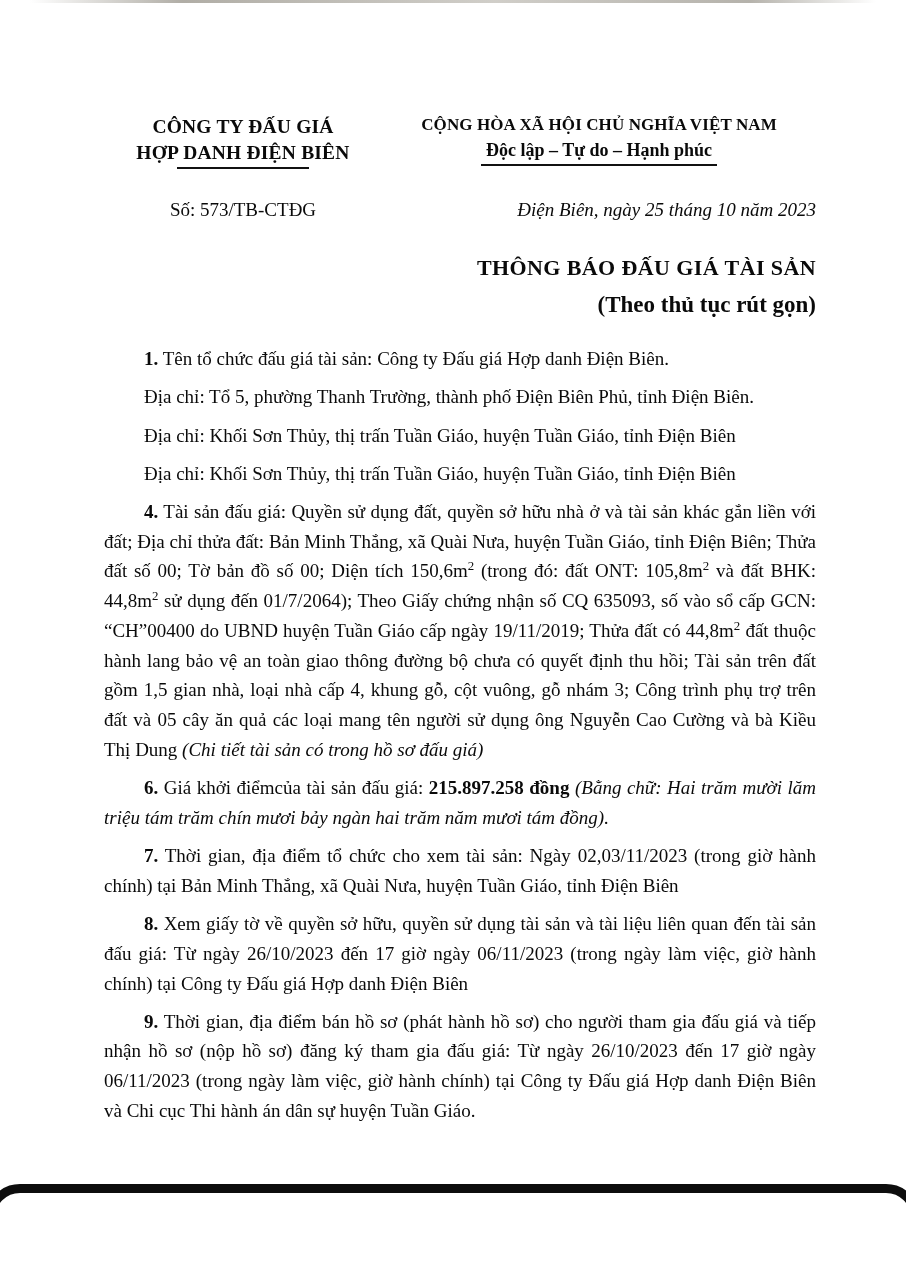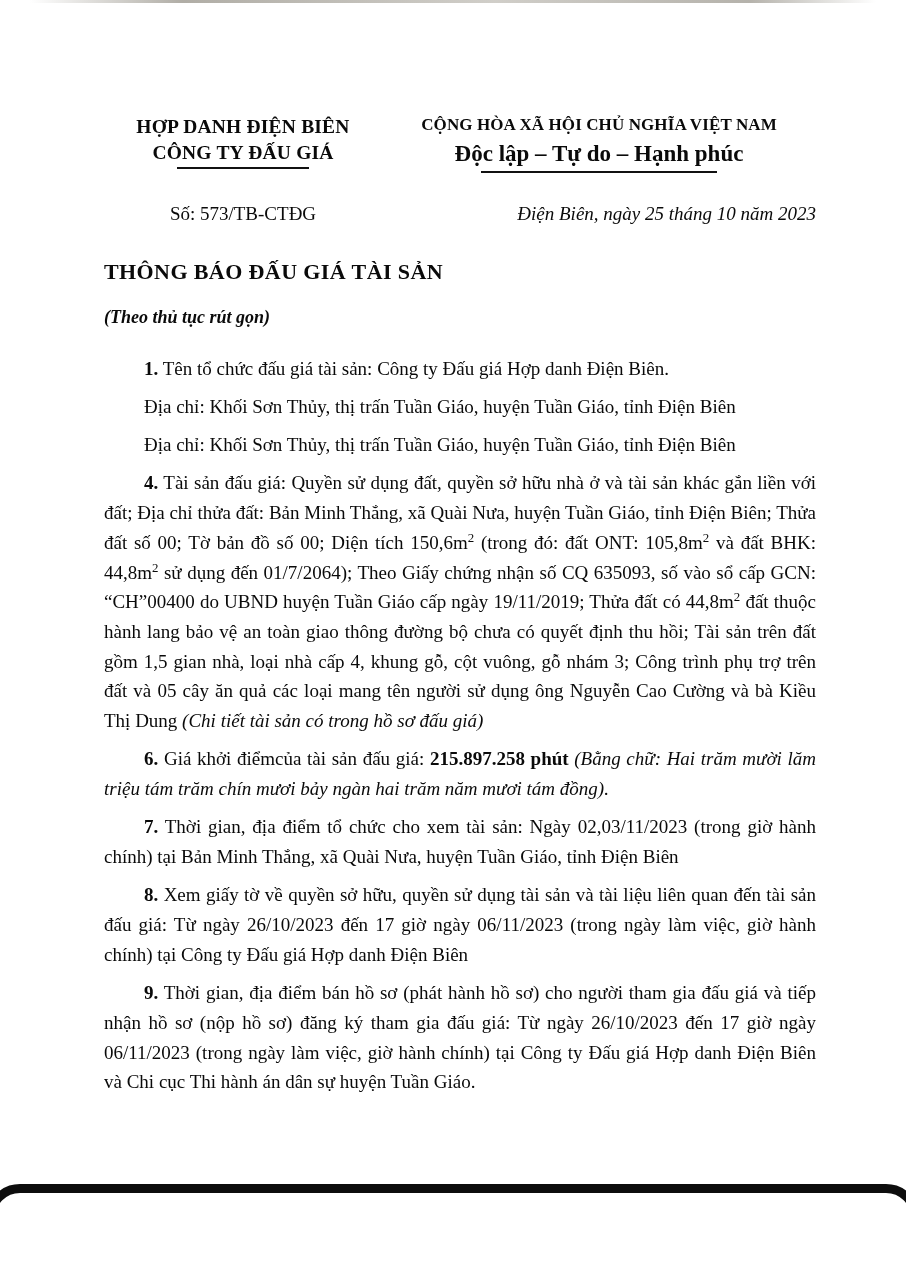--- a/index.html
+++ b/index.html
@@ -76,21 +76,21 @@
     letter-spacing: 0.2px;
   }
   .nation-name {
     font-weight: bold;
     font-size: 17px;
     line-height: 1.34;
     letter-spacing: 0.1px;
   }
   .motto {
     font-weight: bold;
-    font-size: 23px;
+    font-size: 18px;
     line-height: 1.36;
     margin-top: 1px;
     display: inline-block;
     position: relative;
   }
   .rule-left {
     width: 132px;
     height: 1.6px;
     background: #111;
     margin: 2px auto 0 auto;
@@ -114,33 +114,32 @@
   }
   .doc-place-date {
     flex: 1;
     text-align: right;
     font-style: italic;
     font-size: 19px;
   }
 
   
   .title-block {
-    text-align: left;
+    text-align: right;
     margin-top: 34px;
   }
   .doc-title {
     font-weight: bold;
     font-size: 22px;
     letter-spacing: 0.4px;
   }
   .doc-subtitle {
     font-weight: bold;
-    font-size: 18px;
-    margin-top: 22px;
-    font-style: italic;
+    font-size: 23px;
+    margin-top: 11px;
   }
 
   
   .body-block {
     margin-top: 26px;
   }
   p.para {
     margin: 0 0 0 0;
     font-size: 19px;
     line-height: 1.565;
@@ -171,22 +170,22 @@
 <body>
 
 <div class="page">
 
   <div class="scan-top-edge"></div>
 
   <div class="content">
 
     <div class="masthead">
       <div class="mast-left">
+        <div class="org-name">CÔNG TY ĐẤU GIÁ</div>
         <div class="org-name">HỢP DANH ĐIỆN BIÊN</div>
-        <div class="org-name">CÔNG TY ĐẤU GIÁ</div>
         <div class="rule-left"></div>
       </div>
       <div class="mast-right">
         <div class="nation-name">CỘNG HÒA XÃ HỘI CHỦ NGHĨA VIỆT NAM</div>
         <div class="motto">Độc lập – Tự do – Hạnh phúc</div>
         <div class="rule-right"></div>
       </div>
     </div>
 
     <div class="subhead">
@@ -196,31 +195,32 @@
 
     <div class="title-block">
       <div class="doc-title">THÔNG BÁO ĐẤU GIÁ TÀI SẢN</div>
       <div class="doc-subtitle">(Theo thủ tục rút gọn)</div>
     </div>
 
     <div class="body-block">
 
       <p class="para gap"><span class="num">1.</span><span> Tên tổ chức đấu giá tài sản: Công ty Đấu giá Hợp danh Điện Biên.</span></p>
 
+      <p class="para gap"><span>Địa chỉ: Tổ 5, phường Thanh Trường, thành phố Điện Biên Phủ, tỉnh Điện Biên.</span></p>
 
 
       <p class="para gap"><span>Địa chỉ: Khối Sơn Thủy, thị trấn Tuần Giáo, huyện Tuần Giáo, tỉnh Điện Biên</span></p>
 
 
       <p class="para gap"><span>Địa chỉ: Khối Sơn Thủy, thị trấn Tuần Giáo, huyện Tuần Giáo, tỉnh Điện Biên</span></p>
 
       <p class="para gap"><span class="num">4.</span><span> Tài sản đấu giá: Quyền sử dụng đất, quyền sở hữu nhà ở và tài sản khác gắn liền với đất; Địa chỉ thửa đất: Bản Minh Thắng, xã Quài Nưa, huyện Tuần Giáo, tỉnh Điện Biên; Thửa đất số 00; Tờ bản đồ số 00; Diện tích 150,6m</span><sup>2</sup><span> (trong đó: đất ONT: 105,8m</span><sup>2</sup><span> và đất BHK: 44,8m</span><sup>2</sup><span> sử dụng đến 01/7/2064); Theo Giấy chứng nhận số CQ 635093, số vào sổ cấp GCN: “CH”00400 do UBND huyện Tuần Giáo cấp ngày 19/11/2019; Thửa đất có 44,8m</span><sup>2</sup><span> đất thuộc hành lang bảo vệ an toàn giao thông đường bộ chưa có quyết định thu hồi; Tài sản trên đất gồm 1,5 gian nhà, loại nhà cấp 4, khung gỗ, cột vuông, gỗ nhám 3; Công trình phụ trợ trên đất và 05 cây ăn quả các loại mang tên người sử dụng ông Nguyễn Cao Cường và bà Kiều Thị Dung </span><span class="ital">(Chi tiết tài sản có trong hồ sơ đấu giá)</span></p>
 
 
-      <p class="para gap"><span class="num">6.</span><span> Giá khởi điểmcủa tài sản đấu giá: </span><span class="bold">215.897.258 phút</span><span class="ital"> (Bằng chữ: Hai trăm mười lăm triệu tám trăm chín mươi bảy ngàn hai trăm năm mươi tám đồng).</span></p>
+      <p class="para gap"><span class="num">6.</span><span> Giá khởi điểmcủa tài sản đấu giá: </span><span class="bold">215.897.258 đồng</span><span class="ital"> (Bằng chữ: Hai trăm mười lăm triệu tám trăm chín mươi bảy ngàn hai trăm năm mươi tám đồng).</span></p>
 
       <p class="para gap"><span class="num">7.</span><span> Thời gian, địa điểm tổ chức cho xem tài sản: Ngày 02,03/11/2023 (trong giờ hành chính) tại Bản Minh Thắng, xã Quài Nưa, huyện Tuần Giáo, tỉnh Điện Biên</span></p>
 
       <p class="para gap"><span class="num">8.</span><span> Xem giấy tờ về quyền sở hữu, quyền sử dụng tài sản và tài liệu liên quan đến tài sản đấu giá: Từ ngày 26/10/2023 đến 17 giờ ngày 06/11/2023 (trong ngày làm việc, giờ hành chính) tại Công ty Đấu giá Hợp danh Điện Biên</span></p>
 
       <p class="para gap"><span class="num">9.</span><span> Thời gian, địa điểm bán hồ sơ (phát hành hồ sơ) cho người tham gia đấu giá và tiếp nhận hồ sơ (nộp hồ sơ) đăng ký tham gia đấu giá: Từ ngày 26/10/2023 đến 17 giờ ngày 06/11/2023 (trong ngày làm việc, giờ hành chính) tại Công ty Đấu giá Hợp danh Điện Biên và Chi cục Thi hành án dân sự huyện Tuần Giáo.</span></p>
 
     </div>
   </div>
 

